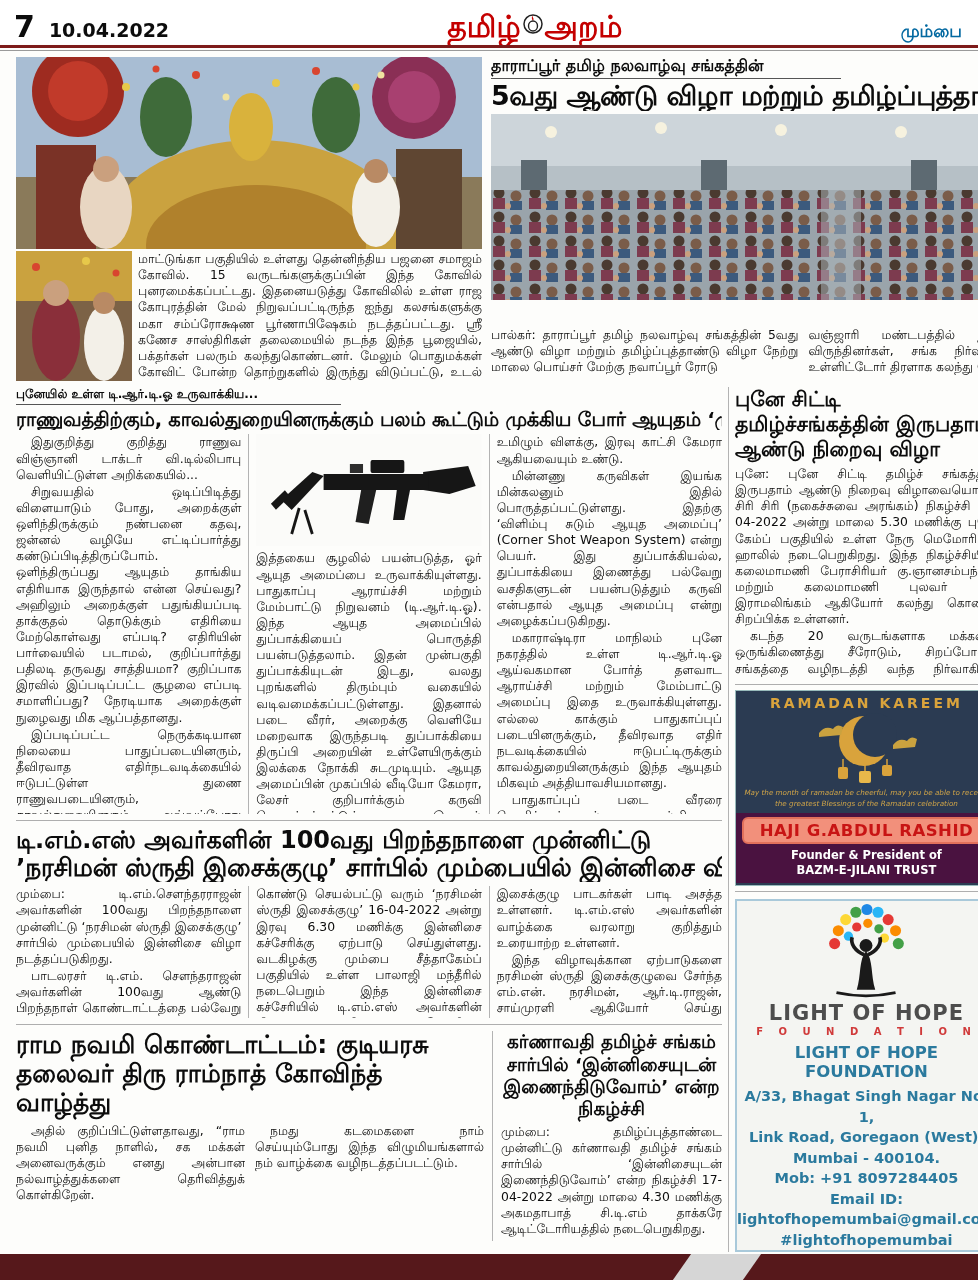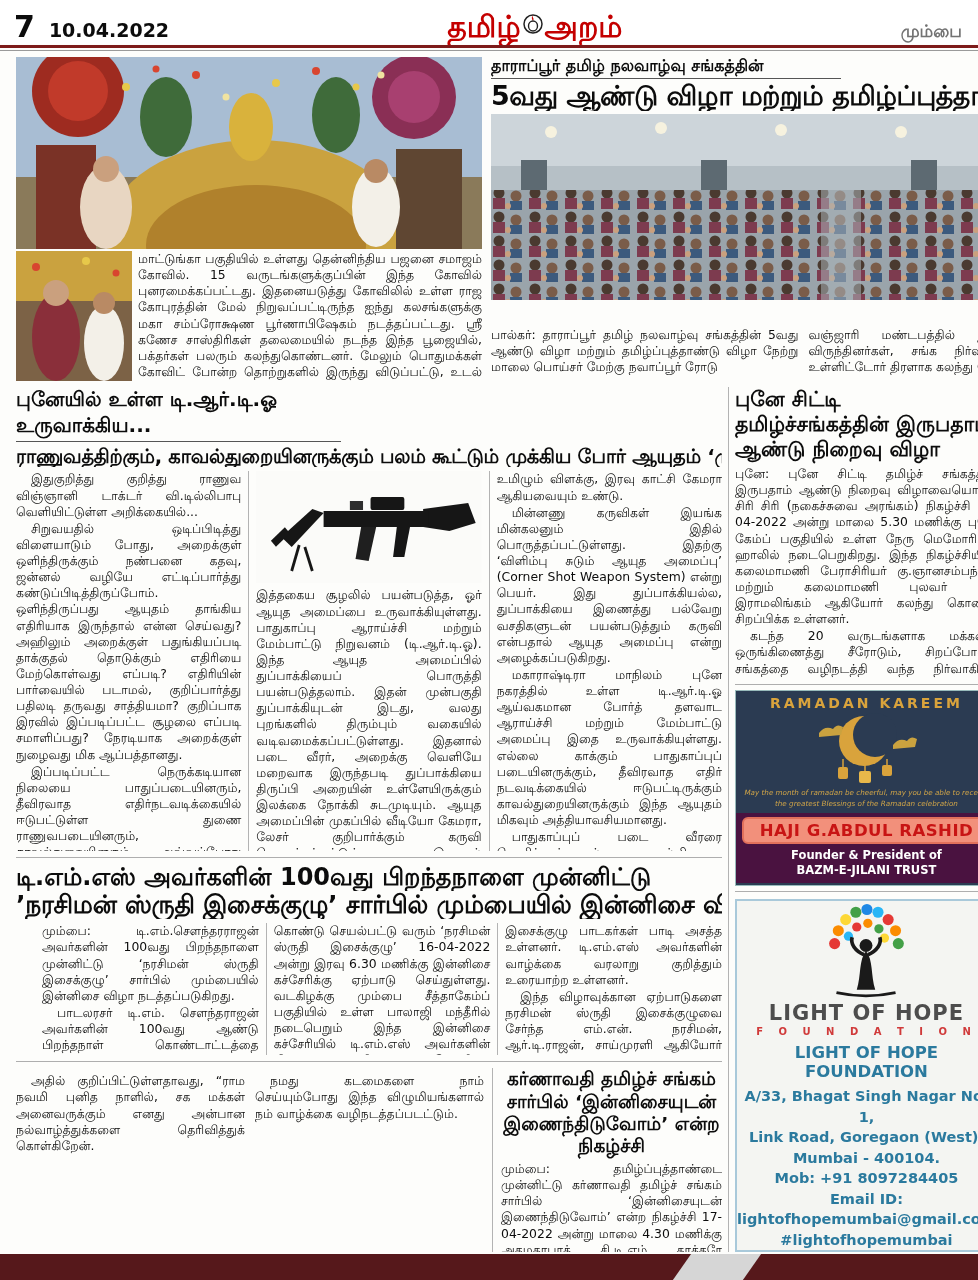--- a/index.html
+++ b/index.html
@@ -8,21 +8,21 @@
     font-family:"DejaVu Sans","Liberation Sans",sans-serif;color:#0c0c0c;
   }
   .page{width:978px;height:1280px;display:flex;flex-direction:column;}
 
   
   .hdr{height:44px;display:flex;align-items:flex-end;padding:4px 16px 2px 14px;box-sizing:border-box;background:#fff;}
   .page-num{font-size:30px;font-weight:bold;line-height:1;}
   .hdr-date{font-size:19px;font-weight:bold;margin-left:14px;line-height:1.15;}
   .masthead{flex:1;text-align:center;font-size:30px;font-weight:bold;color:#c40000;line-height:1;display:flex;justify-content:center;align-items:flex-end;gap:2px;}
   .masthead svg{margin-bottom:1px;}
-  .edition{font-size:17px;font-weight:bold;color:#737373;line-height:1.3;}
+  .edition{font-size:17px;font-weight:bold;color:#0369a1;line-height:1.3;}
   .hdr-rule{height:3px;background:#7d1a1a;margin:1px 0 0;}
   .hdr-rule2{height:1px;background:#9a9a9a;margin:2px 0 4px;}
 
   
   .bodytext{font-size:12.4px;line-height:1.3;text-align:justify;}
   .bodytext p{margin:0 0 1px;text-indent:15px;}
   .bodytext p.ni{text-indent:0;}
   .hline{border-top:1px solid #aeaeae;margin:6px 0;}
 
   
@@ -40,33 +40,33 @@
   .crowd-photo{width:100%;height:186px;margin-top:3px;}
   .crowd-cap{display:flex;gap:10px;margin-top:3px;height:72px;overflow:hidden;}
   .crowd-cap div{flex:1;margin-top:24px;}
 
   
   .row2{flex:1;display:flex;padding:0 3px 0 16px;box-sizing:border-box;min-height:0;}
   .main{width:706px;flex:none;display:flex;flex-direction:column;min-height:0;}
   .sidebar{flex:1;border-left:1px solid #b3b3b3;margin-left:6px;padding-left:6px;display:flex;flex-direction:column;min-height:0;}
 
   
-  .drdo-kicker{font-size:20px;font-weight:bold;border-bottom:1px solid #555;padding-bottom:2px;width:46%;}
+  .drdo-kicker{font-size:12px;font-weight:bold;border-bottom:1px solid #555;padding-bottom:2px;width:46%;}
   .drdo-hl{font-size:19.5px;font-weight:bold;line-height:1.1;margin:4px 0 4px;white-space:nowrap;overflow:hidden;letter-spacing:-0.3px;}
   .cols{display:flex;}
   .cols .col{flex:1;padding:0 7px;border-right:1px solid #b3b3b3;min-width:0;}
   .cols .col:first-child{padding-left:0;}
   .cols .col:last-child{border-right:none;padding-right:0;}
   .drdo-body{height:380px;overflow:hidden;}
   .gun-photo{width:100%;height:112px;margin-bottom:4px;}
 
   
   .tms-hl1{font-size:24px;font-weight:bold;line-height:1.12;white-space:nowrap;overflow:hidden;}
   .tms-hl2{font-size:25px;font-weight:bold;line-height:1.12;white-space:nowrap;overflow:hidden;letter-spacing:-0.3px;}
-  .tms-body{height:132px;overflow:hidden;margin-top:4px;margin-left:26px;}
+  .tms-body{height:132px;overflow:hidden;margin-top:4px;}
 
   
   .bottom{display:flex;height:210px;overflow:hidden;}
   .ramnav{width:468px;flex:none;padding-right:8px;border-right:1px solid #b3b3b3;}
   .ramnav-hl{font-size:25px;font-weight:bold;line-height:1.15;}
   .ramnav-cols{display:flex;gap:10px;margin-top:5px;height:160px;overflow:hidden;}
   .ramnav-cols div{flex:1;}
   .karna{flex:1;padding-left:8px;min-width:0;}
   .karna-hl{font-size:18.5px;font-weight:bold;line-height:1.2;text-align:center;}
   .karna-body{margin-top:4px;height:150px;overflow:hidden;}
@@ -265,20 +265,21 @@
             <p class="ni">இசைக்குழு பாடகர்கள் பாடி அசத்த உள்ளனர். டி.எம்.எஸ் அவர்களின் வாழ்க்கை வரலாறு குறித்தும் உரையாற்ற உள்ளனர்.</p>
             <p>இந்த விழாவுக்கான ஏற்பாடுகளை நரசிமன் ஸ்ருதி இசைக்குழுவை சேர்ந்த எம்.என். நரசிமன், ஆர்.டி.ராஜன், சாய்முரளி ஆகியோர் செய்து வருகின்றனர். இசைப்பிரியர்கள் திரளாக கலந்து கொண்டு சிறப்பிக்க வேண்டும் என்று நிர்வாகிகள் கேட்டுக் கொண்டுள்ளனர்.</p>
           </div>
         </div>
       </div>
 
       <div class="hline"></div>
 
       <div class="bottom">
         <div class="ramnav">
+          <div class="ramnav-hl">ராம நவமி கொண்டாட்டம்: குடியரசு தலைவர் திரு ராம்நாத் கோவிந்த் வாழ்த்து</div>
           <div class="ramnav-cols bodytext">
             <div>
               <p>அதில் குறிப்பிட்டுள்ளதாவது, “ராம நவமி புனித நாளில், சக மக்கள் அனைவருக்கும் எனது அன்பான நல்வாழ்த்துக்களை தெரிவித்துக் கொள்கிறேன்.</p>
 
             </div>
             <div>
               <p>நமது கடமைகளை நாம் செய்யும்போது இந்த விழுமியங்களால் நம் வாழ்க்கை வழிநடத்தப்படட்டும்.</p>
 
             </div>
           </div>

